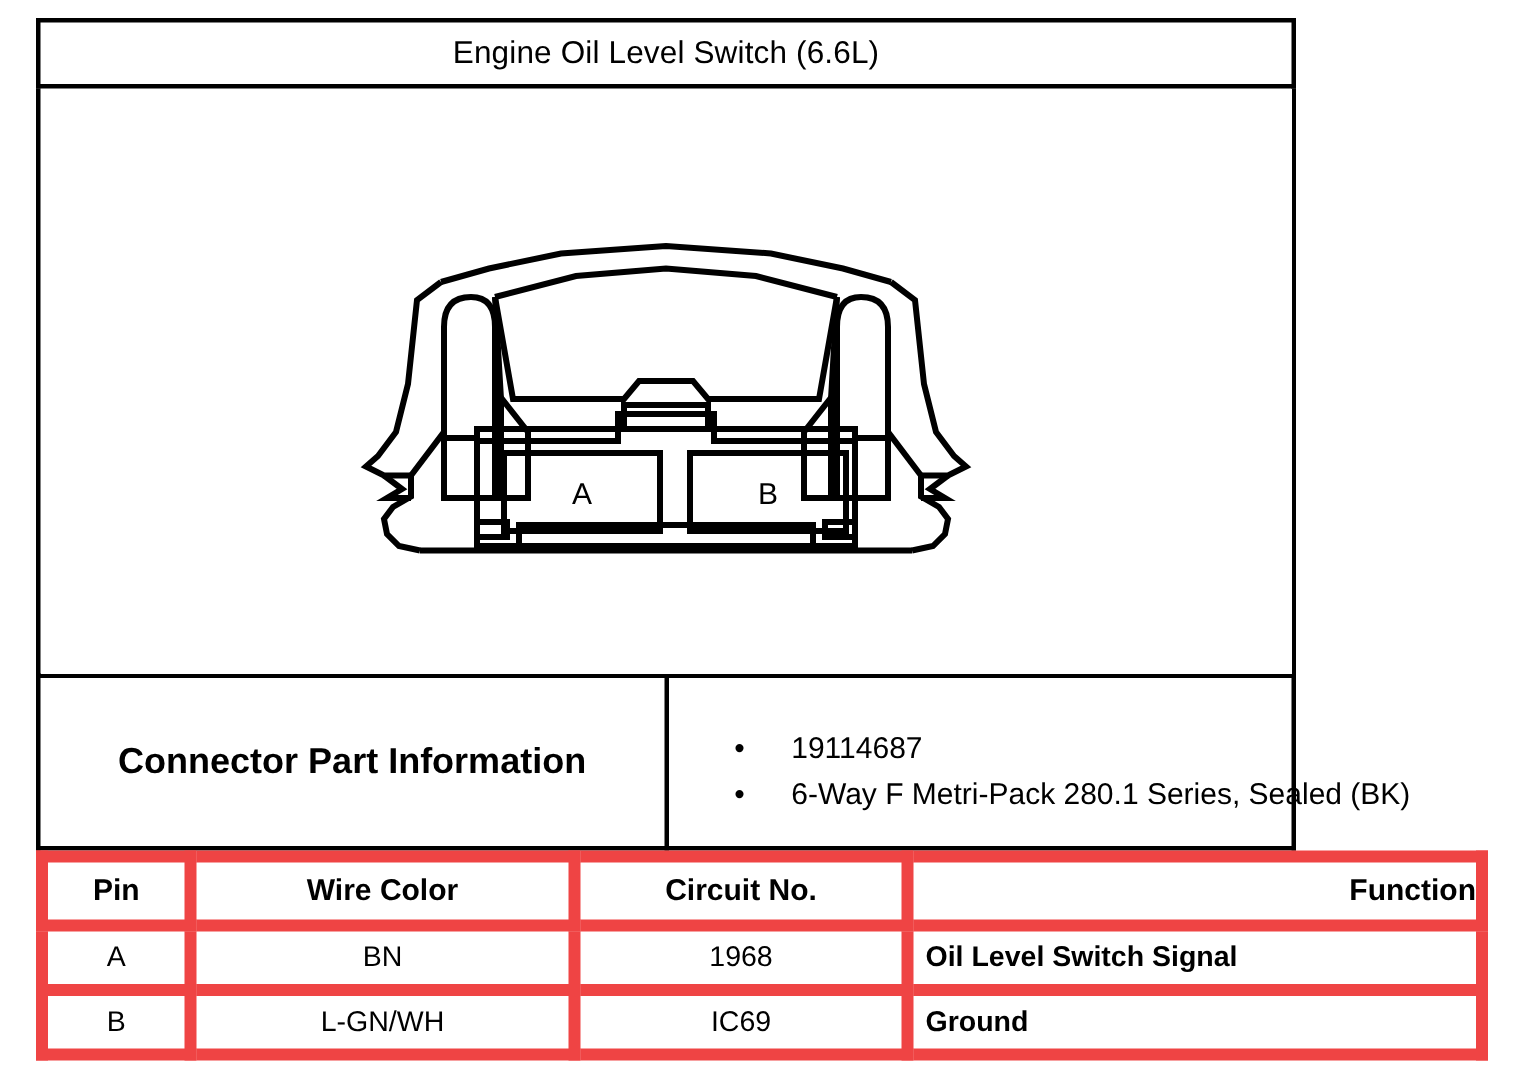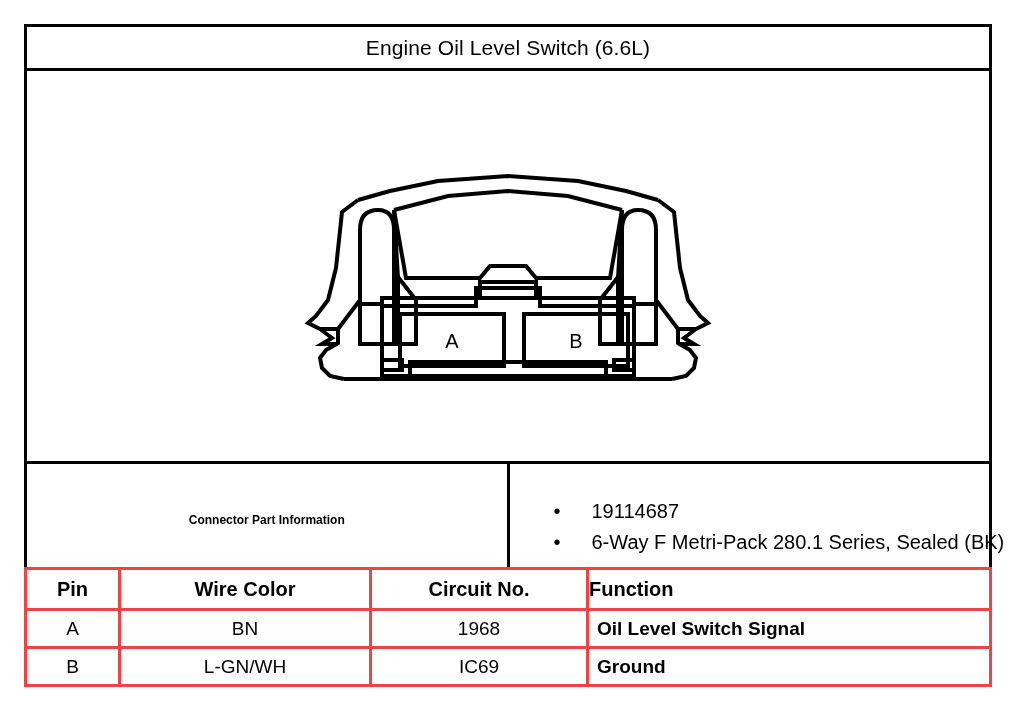--- a/index.html
+++ b/index.html
@@ -19,22 +19,22 @@
     position: relative;
     width: 1024px;
     height: 710px;
     background: #ffffff;
   }
 
   
   .cev-table {
     position: absolute;
     left: 24px;
-    top: 24px;
-    width: 968px;
+    top: 12px;
+    width: 840px;
     border-collapse: collapse;
     table-layout: fixed;
   }
   .cev-table td {
     border: 3px solid #000000;
     padding: 0;
     vertical-align: middle;
     background: #ffffff;
   }
 
@@ -64,21 +64,21 @@
     top: 50%;
     transform: translate(-50%, -50%);
     display: block;
   }
 
   
   .cpi-label-cell {
     width: 336px;
     height: 112px;
     text-align: center;
-    font-size: 12px;
+    font-size: 24px;
     font-weight: bold;
     vertical-align: middle;
   }
   .cpi-list-cell {
     vertical-align: top;
     padding: 0;
   }
   ul.cpi-list {
     list-style: none;
     margin: 0;
@@ -103,42 +103,42 @@
   .pin-table {
     position: absolute;
     left: 24px;
     top: 567px;
     width: 968px;
     border-collapse: collapse;
     table-layout: fixed;
   }
   .pin-table th,
   .pin-table td {
-    border: 3px solid #ef4444;
+    border: 8px solid #ef4444;
     background: #ffffff;
     padding: 0;
   }
   .pin-table th {
     height: 38px;
     font-size: 20px;
     font-weight: bold;
     text-align: center;
   }
   .pin-table td {
     height: 35px;
     font-size: 19px;
     font-weight: normal;
     text-align: center;
   }
   .col-pin    { width: 91px; }
   .col-wire   { width: 248px; }
   .col-circ   { width: 214px; }
   .col-func   { width: auto; }
   .pin-table td.func-cell,
-  .pin-table th.func-head { text-align: left; }
+  .pin-table th.func-head { text-align: right; }
   .pin-table td.func-cell {
     text-align: left;
     padding-left: 8px;
     font-weight: bold;
   }
 </style>
 </head>
 <body>
 
 <div id="page">

